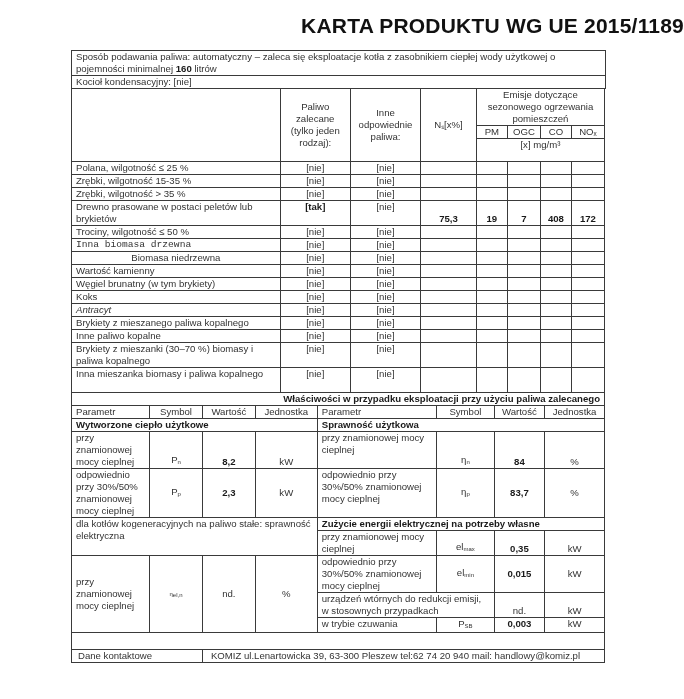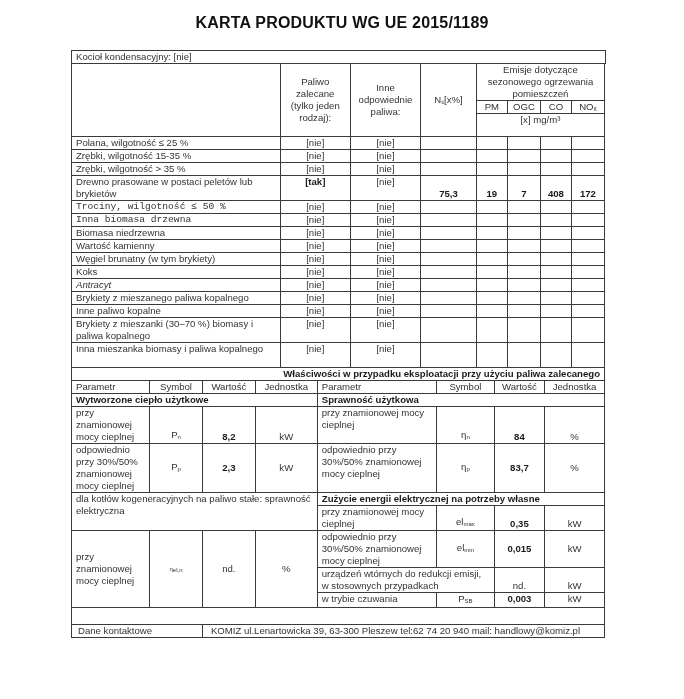--- a/index.html
+++ b/index.html
@@ -1,19 +1,19 @@
 <!DOCTYPE html>
 <html><head>
 <meta charset="utf-8">
 <style>
   html, body { margin:0; padding:0; background:#ffffff; }
   body { width:684px; height:699px; position:relative; overflow:hidden;
          font-family:"Liberation Sans", sans-serif; color:#2a2a2a; }
-  .title { position:absolute; top:14px; left:0; width:684px; text-align:center;
-           font-weight:bold; font-size:16px; color:#111; letter-spacing:0.2px; }
+  .title { position:absolute; top:14px; left:0; width:684px; text-align:right;
+           font-weight:bold; font-size:21px; color:#111; letter-spacing:0.2px; }
   .wrap { position:absolute; left:71px; top:50px; width:534px; }
   table { border-collapse:collapse; width:534px; table-layout:fixed; font-size:9.6px; line-height:12px; }
   td { border:1px solid #3a3a3a; padding:0 4px; vertical-align:top; color:#333; }
   .c { text-align:center; }
   .b { font-weight:bold; color:#1a1a1a; }
   .vb { vertical-align:bottom; }
   .vm { vertical-align:middle; }
   .sub { font-size:6px; vertical-align:-1px; }
   .tiny { font-size:6px; }
   .sec { text-align:right; font-weight:bold; color:#1a1a1a; }
@@ -24,20 +24,23 @@
 
 <div class="title">KARTA PRODUKTU WG UE 2015/1189</div>
 
 <div class="wrap">
 <table>
   <colgroup>
         <col style="width:534px">
       </colgroup>
   <tbody>
   <tr>
+          <td style="height:24px"><span>Sposób podawania paliwa: automatyczny –  zaleca się eksploatacje kotła z zasobnikiem ciepłej wody użytkowej o pojemności minimalnej </span><span class="b">160</span><span> litrów</span></td>
+        </tr>
+  <tr>
           <td style="height:12px">Kocioł kondensacyjny: [nie]</td>
         </tr>
 </tbody>
     </table>
 
 <table style="border-top:none">
   <colgroup>
     <col style="width:202px">
         <col style="width:68px">
         <col style="width:68px">
@@ -100,41 +103,41 @@
           <td class="" style="height: 24px;">Drewno prasowane w postaci peletów lub brykietów</td>
           <td class="c b">[tak]</td>
           <td class="c">[nie]</td>
           <td class="c vb b">75,3</td>
           <td class="c vb b">19</td>
           <td class="c vb b">7</td>
           <td class="c vb b">408</td>
           <td class="c vb b">172</td>
         </tr>
         <tr>
-          <td class="" style="height: 12px; font-family: Liberation Mono, monospace;">Trociny, wilgotność ≤ 50 %</td>
+          <td class="" style="height: 12px;">Trociny, wilgotność ≤ 50 %</td>
           <td class="c">[nie]</td>
           <td class="c">[nie]</td>
           <td class="c vb b"></td>
           <td class="c vb b"></td>
           <td class="c vb b"></td>
           <td class="c vb b"></td>
           <td class="c vb b"></td>
         </tr>
         <tr>
           <td class="" style="height: 12px; font-family: Liberation Mono, monospace;">Inna biomasa drzewna</td>
           <td class="c">[nie]</td>
           <td class="c">[nie]</td>
           <td class="c vb b"></td>
           <td class="c vb b"></td>
           <td class="c vb b"></td>
           <td class="c vb b"></td>
           <td class="c vb b"></td>
         </tr>
         <tr>
-          <td class="" style="height: 12px;">Biomasa niedrzewna</td>
+          <td class="" style="height: 12px; text-align: center;">Biomasa niedrzewna</td>
           <td class="c">[nie]</td>
           <td class="c">[nie]</td>
           <td class="c vb b"></td>
           <td class="c vb b"></td>
           <td class="c vb b"></td>
           <td class="c vb b"></td>
           <td class="c vb b"></td>
         </tr>
         <tr>
           <td class="" style="height: 12px;">Wartość kamienny</td>

